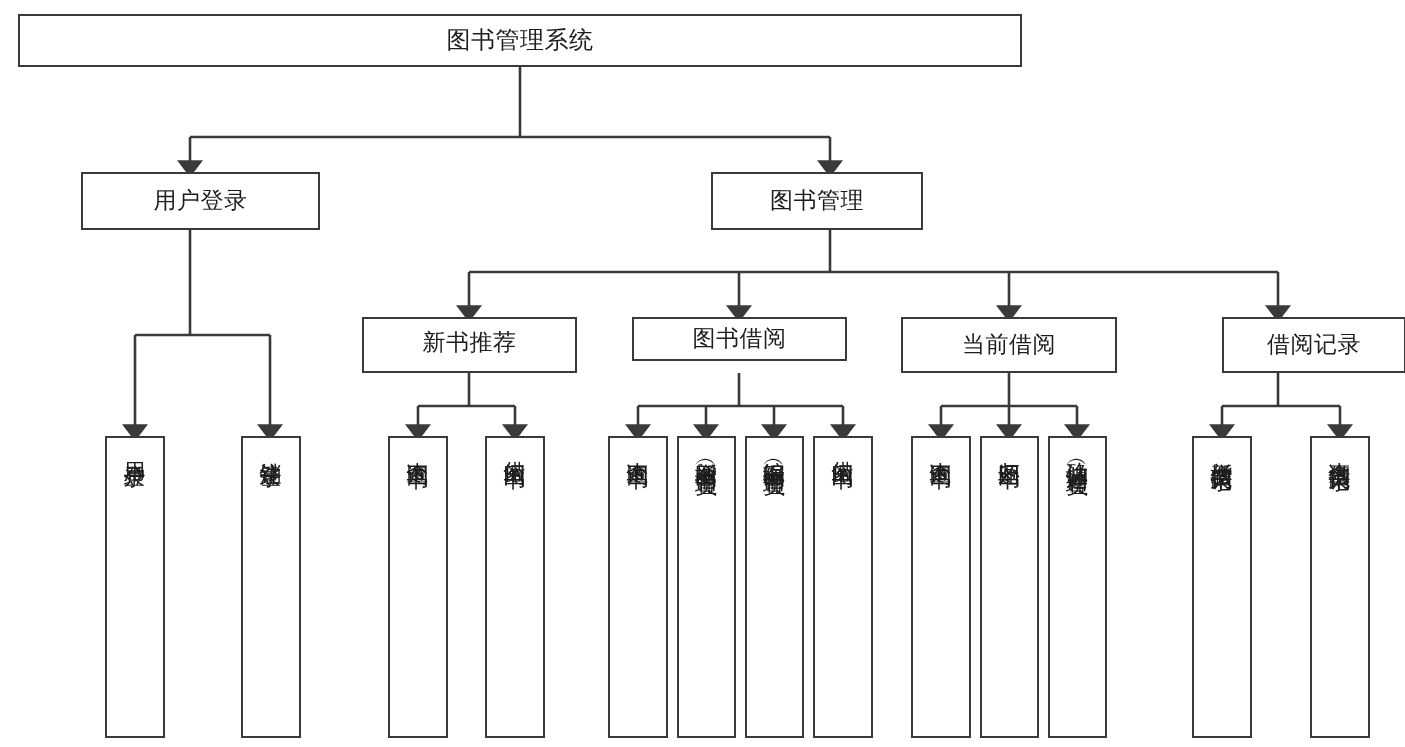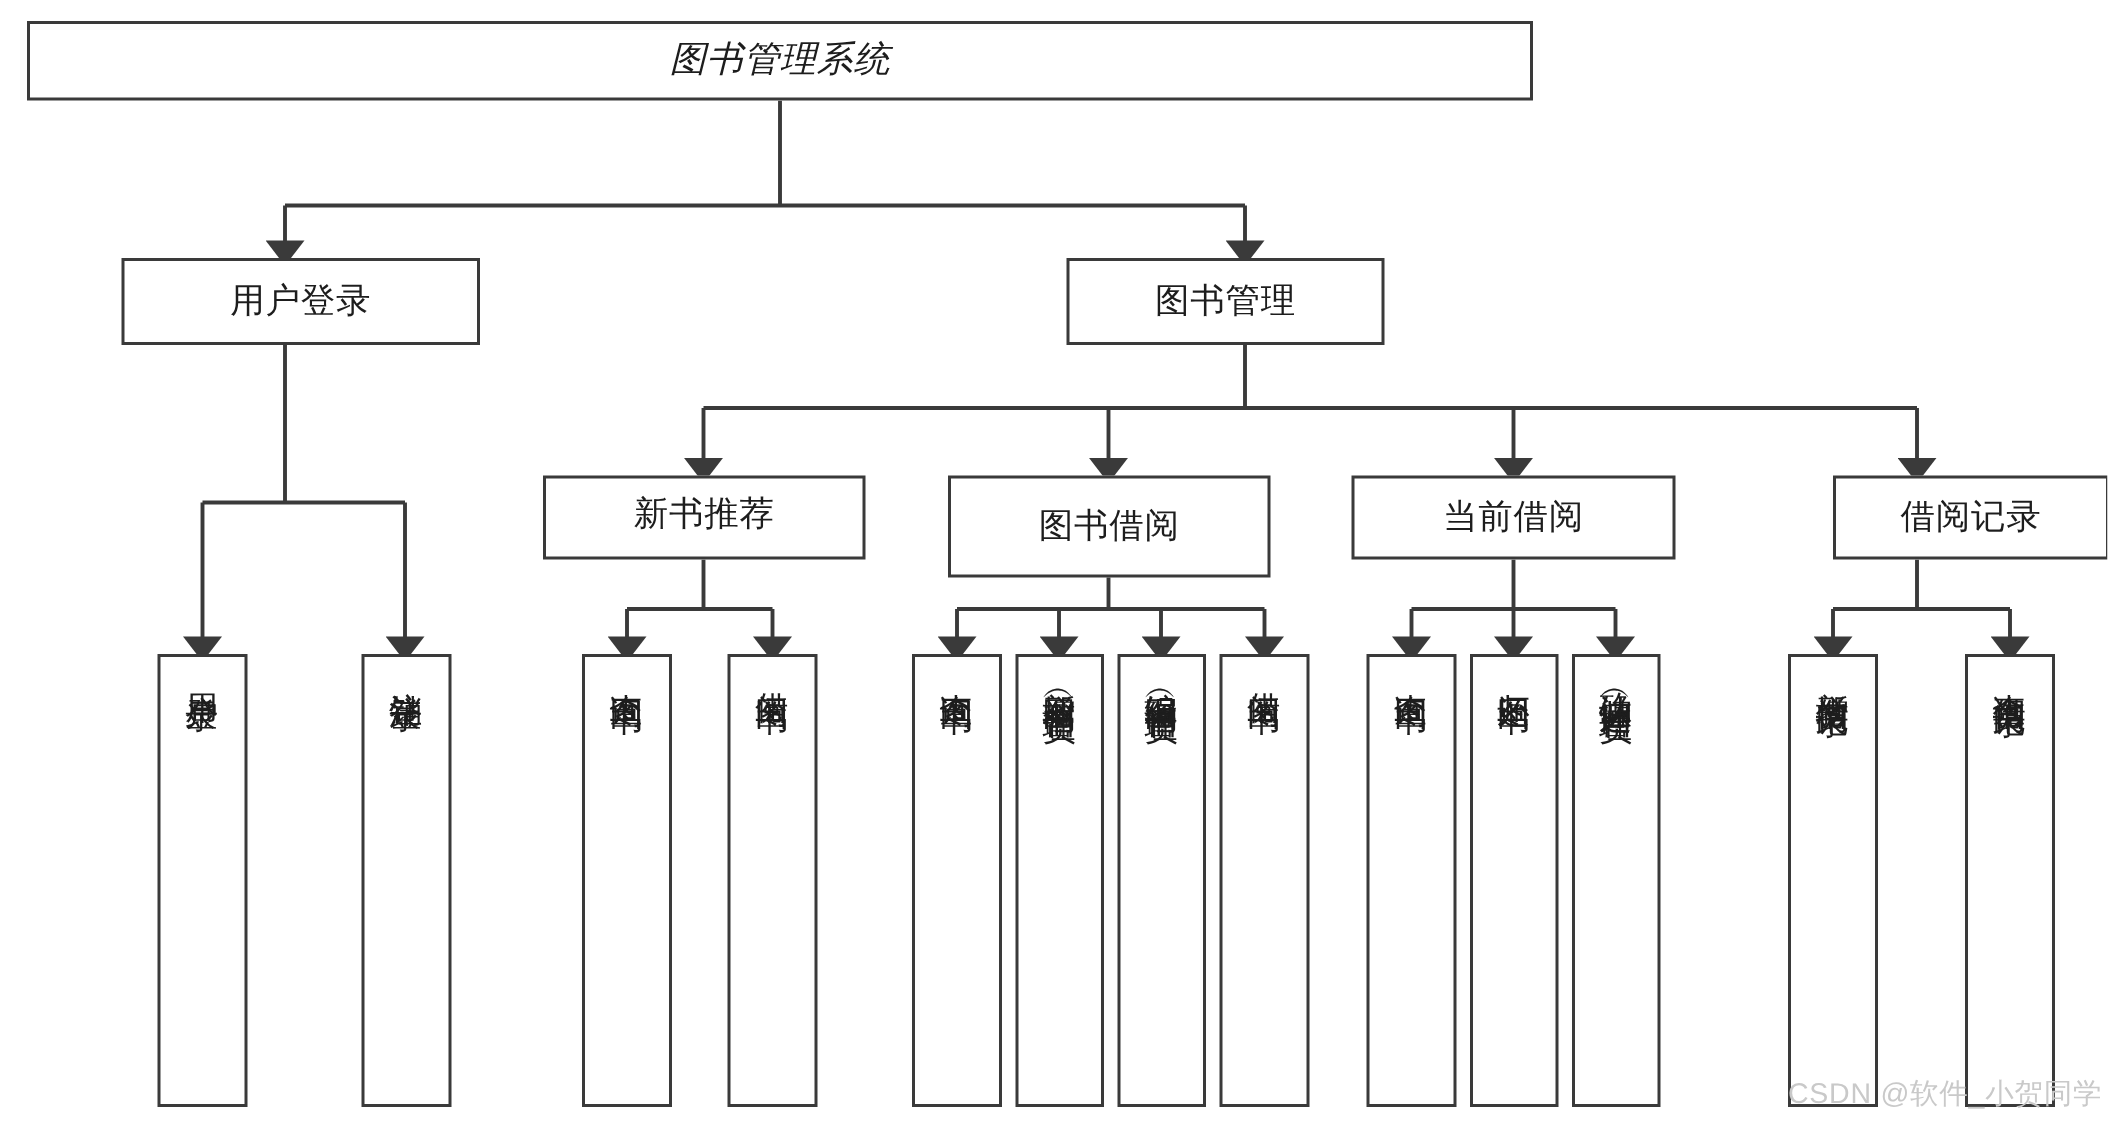--- a/index.html
+++ b/index.html
@@ -122,35 +122,35 @@
       <path d="M1009,406 L1009,430" marker-end="url(#arrow)"></path>
       <path d="M1077,406 L1077,430" marker-end="url(#arrow)"></path>
 
       <path d="M1278,373 L1278,406"></path>
       <path d="M1222,406 L1340,406"></path>
       <path d="M1222,406 L1222,430" marker-end="url(#arrow)"></path>
       <path d="M1340,406 L1340,430" marker-end="url(#arrow)"></path>
     </g>
   </svg>
 
-  <div class="node root horiz" style="left:18px; top:14px; width:1004px; height:53px;font-style:italic;">
+  <div class="node root horiz" style="left:18px; top:14px; width:1004px; height:53px;">
     <span class="label">图书管理系统</span>
   </div>
 
   <div class="node horiz" style="left:81px; top:172px; width:239px; height:58px;">
     <span class="label">用户登录</span>
   </div>
   <div class="node horiz" style="left:711px; top:172px; width:212px; height:58px;">
     <span class="label">图书管理</span>
   </div>
 
   <div class="node horiz" style="left:362px; top:317px; width:215px; height:56px;font-family:Liberation Mono, monospace;">
     <span class="label">新书推荐</span>
   </div>
-  <div class="node horiz" style="left:632px; top:317px; width:215px; height:68px;">
+  <div class="node horiz" style="left:632px; top:317px; width:215px; height:44px;">
     <span class="label">图书借阅</span>
   </div>
   <div class="node horiz" style="left:901px; top:317px; width:216px; height:56px;">
     <span class="label">当前借阅</span>
   </div>
   <div class="node horiz" style="left:1222px; top:317px; width:184px; height:56px;">
     <span class="label">借阅记录</span>
   </div>
 
   <div class="node vert" style="left:105px; top:436px; width:60px; height:302px;">
@@ -190,15 +190,14 @@
     <span class="label">确认归还（管理员）</span>
   </div>
 
   <div class="node vert" style="left:1192px; top:436px; width:60px; height:302px;">
     <span class="label">新增借阅记录</span>
   </div>
   <div class="node vert" style="left:1310px; top:436px; width:60px; height:302px;">
     <span class="label">查询借阅记录</span>
   </div>
 
-  <div class="watermark" style="left:1192px; top:716px;">CSDN @软件_小贺同学</div>
 
 </div>
 
 </body></html>

